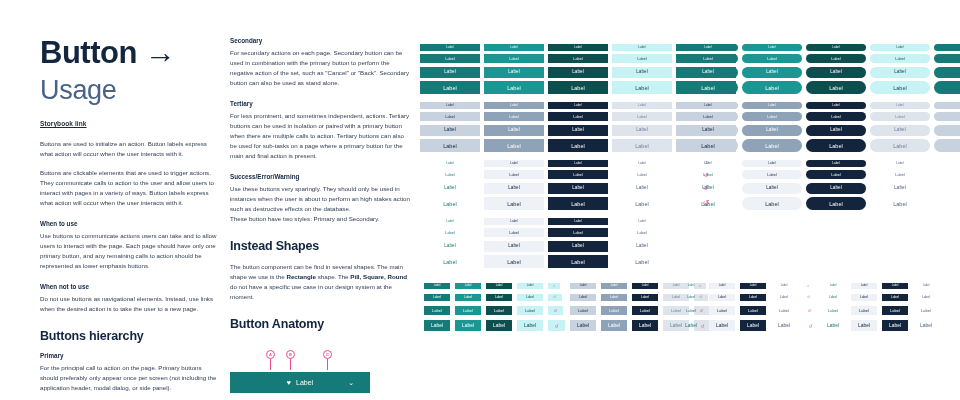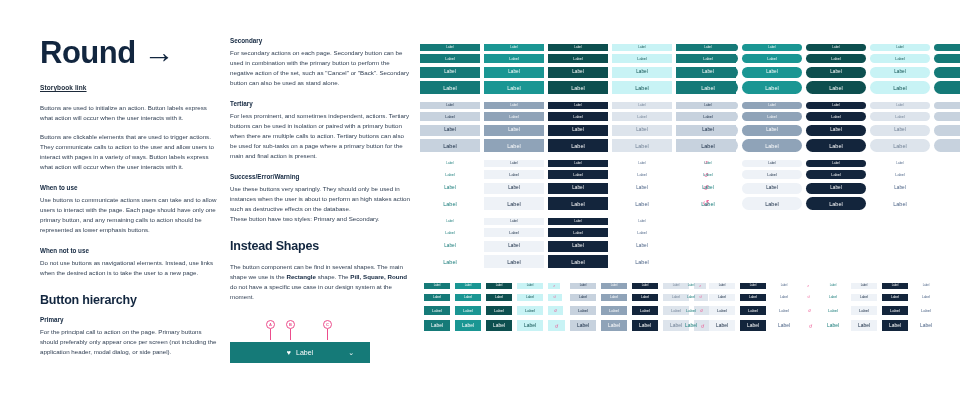--- a/index.html
+++ b/index.html
@@ -73,53 +73,55 @@
   .sq{box-sizing:border-box;display:flex;align-items:center;justify-content:center;
       font-size:3.2px;white-space:nowrap;overflow:hidden;}
 </style>
 </head>
 <body>
 
 <div class="page">
 
   <div class="col-left">
     <h1 class="title">
-      <span>Round</span>
+      <span>Button</span>
       <span class="arrow">→</span>
     </h1>
+    <h2 class="subtitle">Usage</h2>
     <a class="storylink" href="#">Storybook link</a>
 
     <p class="body">Buttons are used to initialize an action. Button labels express what action will occur when the user interacts with it.</p>
     <p class="body">Buttons are clickable elements that are used to trigger actions. They communicate calls to action to the user and allow users to interact with pages in a variety of ways. Button labels express what action will occur when the user interacts with it.</p>
 
     <div class="sub-h">When to use</div>
     <p class="body">Use buttons to communicate actions users can take and to allow users to interact with the page. Each page should have only one primary button, and any remaining calls to action should be represented as lower emphasis buttons.</p>
 
     <div class="sub-h">When not to use</div>
     <p class="body">Do not use buttons as navigational elements. Instead, use links when the desired action is to take the user to a new page.</p>
 
-    <h3 class="section">Button hierarchy</h3>
+    <h3 class="section">Buttons hierarchy</h3>
     <div class="sub-h">Primary</div>
     <p class="body">For the principal call to action on the page. Primary buttons should preferably only appear once per screen (not including the application header, modal dialog, or side panel).</p>
   </div>
 
   <div class="col-mid">
     <div class="sub-h mid-top">Secondary</div>
     <p class="body">For secondary actions on each page. Secondary button can be used in combination with the primary button to perform the negative action of the set, such as "Cancel" or "Back". Secondary button can also be used as stand alone.</p>
 
     <div class="sub-h">Tertiary</div>
     <p class="body">For less prominent, and sometimes independent, actions. Tertiary buttons can be used in isolation or paired with a primary button when there are multiple calls to action. Tertiary buttons can also be used for sub-tasks on a page where a primary button for the main and final action is present.</p>
 
     <div class="sub-h">Success/Error/Warning</div>
     <p class="body">Use these buttons very sparingly. They should only be used in instances when the user is about to perform an high stakes action such as destructive effects on the database.</p>
     <p class="body" style="margin-top:0;">These button have two styles: Primary and Secondary.</p>
 
     <h3 class="section">Instead Shapes</h3>
     <p class="body"><span>The button component can be find in several shapes. The main shape we use is the </span><b class="strong">Rectangle</b><span> shape. The </span><b class="strong">Pill, Square, Round</b><span> do not have a specific use case in our design system at the moment.</span></p>
 
+    <h3 class="section">Button Anatomy</h3>
 
     <div class="anatomy-wrap">
       <div class="callouts">
         <div class="callout" style="left:36px;">
           <div class="bubble">A</div>
           <div class="stem"></div>
         </div>
         <div class="callout" style="left:56px;">
           <div class="bubble">B</div>
           <div class="stem"></div>

